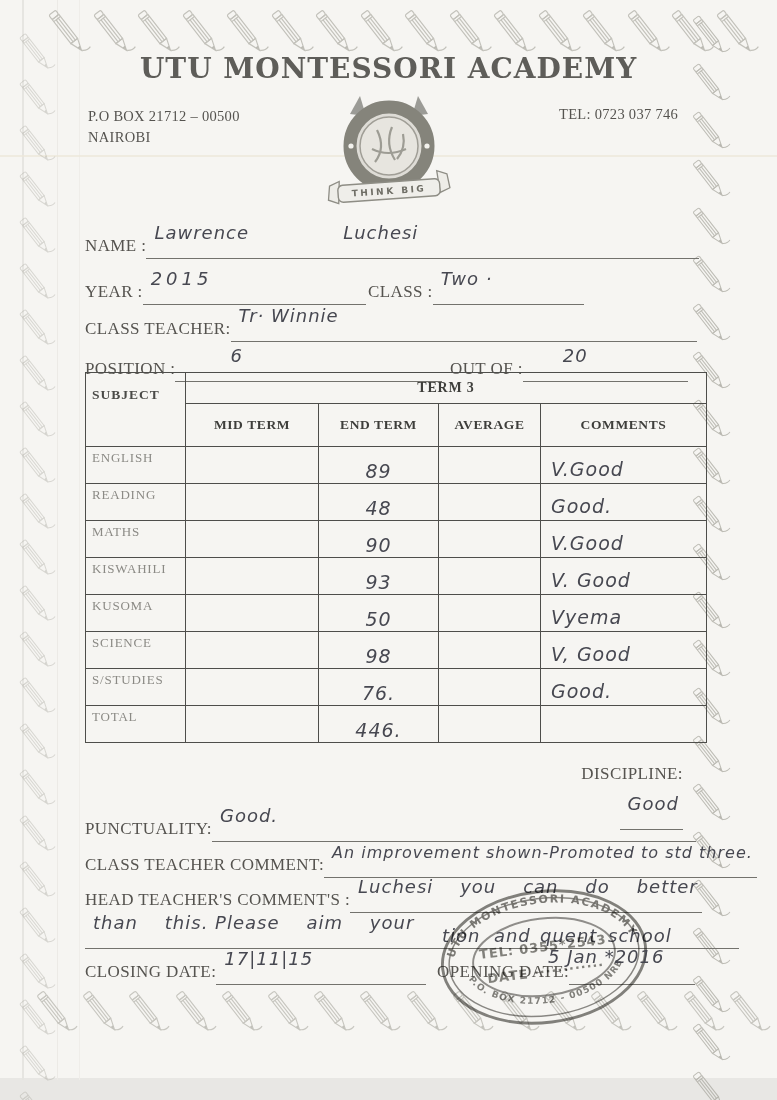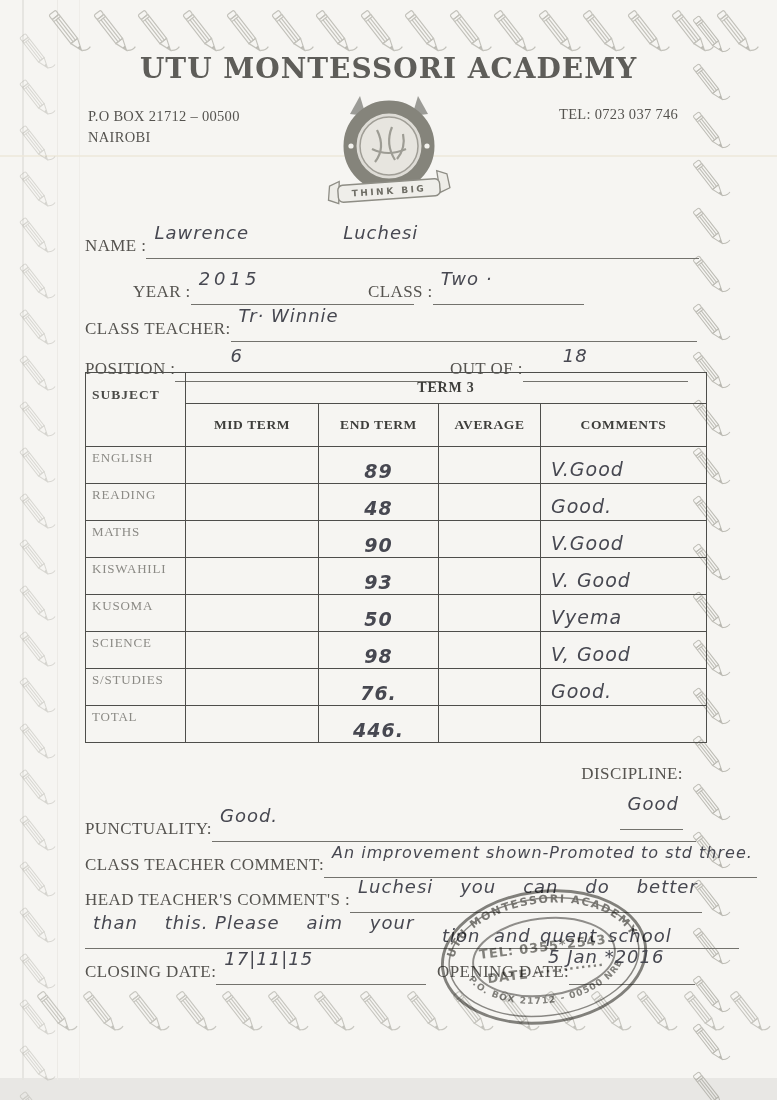--- a/index.html
+++ b/index.html
@@ -40,21 +40,21 @@
   .sp4{letter-spacing:4px;}
   
   .marks{position:absolute;left:85px;top:372px;width:621px;border-collapse:collapse;table-layout:fixed;z-index:2;
          font-family:"Liberation Serif",serif;}
   .marks th,.marks td{border:1.6px solid #4e4e4b;padding:0;}
   .marks th.term{height:30px;font-size:14px;letter-spacing:.8px;color:#3e3e3b;}
   .marks th.colh{height:42px;font-size:13.5px;letter-spacing:.6px;color:#3e3e3b;vertical-align:middle;}
   .marks th.subj{font-size:13.5px;vertical-align:top;text-align:left;padding:14px 0 0 6px;letter-spacing:1px;color:#4a4a47;}
   .marks tr.drow{height:37px;}
   .marks td.sub{vertical-align:top;padding:3px 0 0 6px;font-size:13px;color:#8b8a85;letter-spacing:.8px;}
-  .marks td.score{text-align:center;vertical-align:bottom;padding-bottom:1px;font-weight:bold;}
+  .marks td.score{text-align:center;vertical-align:bottom;padding-bottom:1px;}
   .marks td.cmt{vertical-align:bottom;padding:0 0 3px 10px;}
   .marks .hand{font-size:19px;}
   
   .stamp{position:absolute;left:426px;top:880px;width:236px;height:154px;z-index:5;
          transform:rotate(-7deg);mix-blend-mode:multiply;opacity:.92;}
   .over{z-index:6;}
   .abs{position:absolute;bottom:3px;}
 </style>
 </head>
 <body>
@@ -355,21 +355,21 @@
       <text x="75" y="100" text-anchor="middle" font-family="DejaVu Sans, sans-serif" font-size="9" font-weight="bold" letter-spacing="2.5" fill="#6f6e66">THINK BIG</text>
     </g>
   </svg>
 
   <div class="row" style="left:85px;top:216px;width:614px;">
     <span class="lbl">NAME :</span>
     <span class="fld">
         <span class="hand">Lawrence              Luchesi</span>
       </span>
   </div>
-  <div class="row" style="left:85px;top:262px;width:281px;margin-left:48px;">
+  <div class="row" style="left:85px;top:262px;width:281px;">
     <span class="lbl">YEAR :</span>
     <span class="fld">
         <span class="hand sp4">2015</span>
       </span>
   </div>
   <div class="row" style="left:368px;top:262px;width:216px;">
     <span class="lbl">CLASS :</span>
     <span class="fld">
         <span class="hand">Two ·</span>
       </span>
@@ -382,21 +382,21 @@
   </div>
   <div class="row" style="left:85px;top:339px;width:357px;">
     <span class="lbl">POSITION :</span>
     <span class="fld" style="padding-left:55px;">
         <span class="hand">6</span>
       </span>
   </div>
   <div class="row" style="left:450px;top:339px;width:238px;">
     <span class="lbl">OUT OF :</span>
     <span class="fld" style="padding-left:40px;">
-        <span class="hand">18</span>
+        <span class="hand">20</span>
       </span>
   </div>
 
   <table class="marks">
     <colgroup>
         <col style="width:100px">
         <col style="width:133px">
         <col style="width:120px">
         <col style="width:102px">
         <col style="width:166px">

